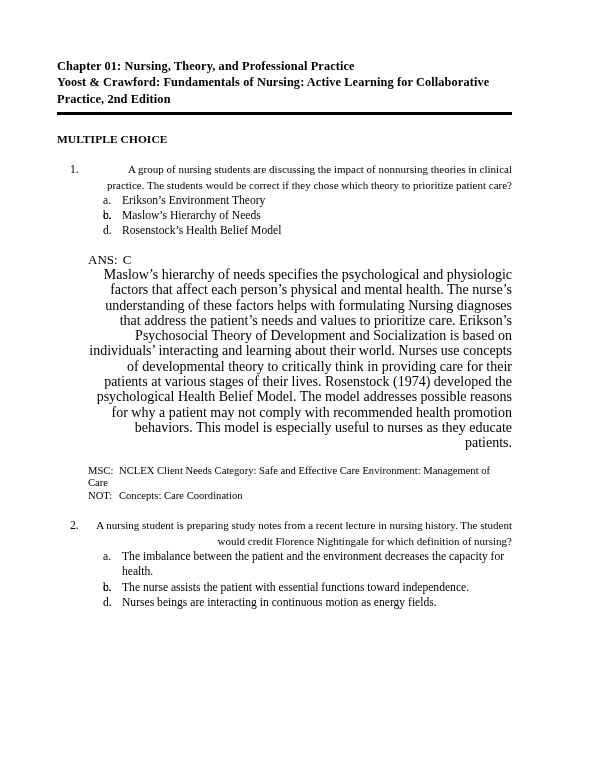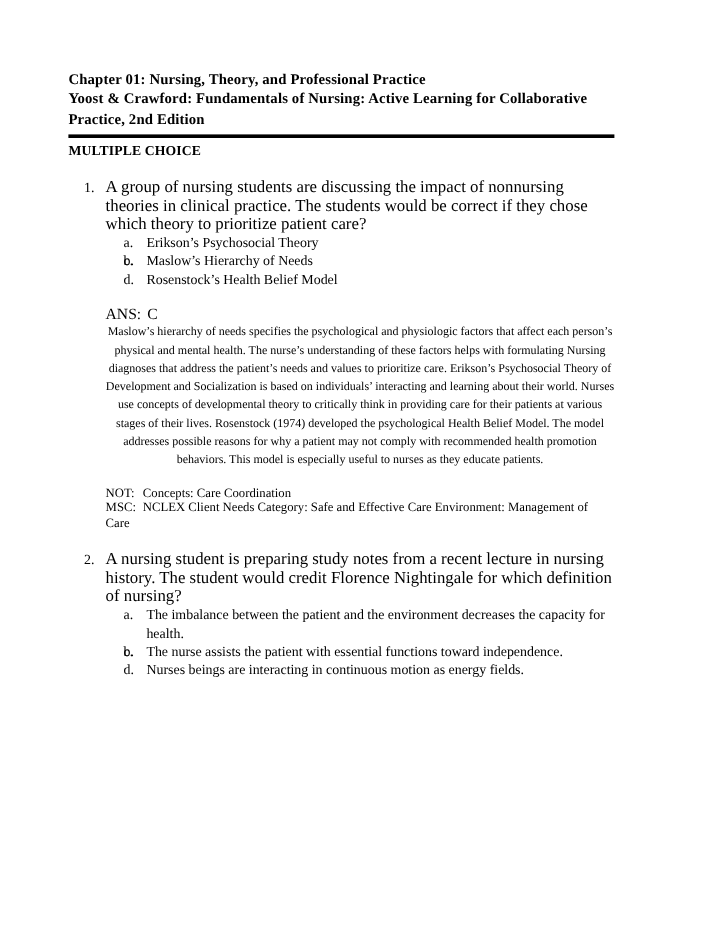--- a/index.html
+++ b/index.html
@@ -36,43 +36,43 @@
     width: 455px;
     height: 3px;
     background: #000000;
   }
 
   
   .section-heading {
     font-weight: bold;
     font-size: 11.4px;
     line-height: 14px;
-    margin-top: 4px;
+    margin-top: 17px;
     letter-spacing: 0.01em;
   }
 
   
   .question-block {
     margin-top: 16px;
   }
   .q-row {
     position: relative;
     padding-left: 31px;
   }
   .q-num {
     position: absolute;
     left: 13px;
     top: 0;
     font-size: 11.6px;
     line-height: 15.3px;
   }
   .q-text {
-    font-size: 14px;
-    line-height: 15.3px;
-    text-align: left;
+    font-size: 11px;
+    line-height: 15.3px;
+    text-align: right;
   }
 
   .options {
     margin-top: 0px;
     padding-left: 46px;
   }
   .option {
     position: relative;
     padding-left: 19px;
     font-size: 11.6px;
@@ -89,23 +89,23 @@
   .ans-block {
     margin-top: 13px;
     padding-left: 31px;
   }
   .ans-line {
     font-size: 13px;
     line-height: 15.3px;
   }
   .ans-letter-gap { padding-left: 5px; }
   .rationale {
-    font-size: 10px;
-    line-height: 15.3px;
-    text-align: center;
+    font-size: 14px;
+    line-height: 15.3px;
+    text-align: right;
   }
 
   
   .meta-block {
     margin-top: 14px;
     padding-left: 31px;
     font-size: 10.6px;
     line-height: 12.6px;
   }
   .meta-row {
@@ -147,21 +147,21 @@
     <div class="section-heading">MULTIPLE CHOICE</div>
 
     <div class="question-block">
       <div class="q-row">
         <span class="q-num">1.</span>
         <div class="q-text">A group of nursing students are discussing the impact of nonnursing theories in clinical practice. The students would be correct if they chose which theory to prioritize patient care?</div>
       </div>
       <div class="options">
         <div class="option">
           <span class="opt-letter">a.</span>
-          <span>Erikson’s Psychosocial Theory</span>
+          <span>Erikson’s Environment Theory</span>
         </div>
         <div class="option">
           <span class="opt-letter">b.</span>
         </div>
         <div class="option">
           <span class="opt-letter">c.</span>
           <span>Maslow’s Hierarchy of Needs</span>
         </div>
         <div class="option">
           <span class="opt-letter">d.</span>
@@ -170,25 +170,25 @@
       </div>
 
       <div class="ans-block">
         <div class="ans-line">
           <span>ANS:</span><span class="ans-letter-gap">C</span>
         </div>
         <div class="rationale">Maslow’s hierarchy of needs specifies the psychological and physiologic factors that affect each person’s physical and mental health. The nurse’s understanding of these factors helps with formulating Nursing diagnoses that address the patient’s needs and values to prioritize care. Erikson’s Psychosocial Theory of Development and Socialization is based on individuals’ interacting and learning about their world. Nurses use concepts of developmental theory to critically think in providing care for their patients at various stages of their lives. Rosenstock (1974) developed the psychological Health Belief Model. The model addresses possible reasons for why a patient may not comply with recommended health promotion behaviors. This model is especially useful to nurses as they educate patients.</div>
       </div>
 
       <div class="meta-block">
+        <div class="meta-row meta-wrap">
+          <span class="meta-key">MSC:</span><span>NCLEX Client Needs Category: Safe and Effective Care Environment: Management of Care</span>
+        </div>
         <div class="meta-row">
           <span class="meta-key">NOT:</span><span>Concepts: Care Coordination</span>
-        </div>
-        <div class="meta-row meta-wrap">
-          <span class="meta-key">MSC:</span><span>NCLEX Client Needs Category: Safe and Effective Care Environment: Management of Care</span>
         </div>
       </div>
     </div>
 
     <div class="question-block">
       <div class="q-row">
         <span class="q-num">2.</span>
         <div class="q-text">A nursing student is preparing study notes from a recent lecture in nursing history. The student would credit Florence Nightingale for which definition of nursing?</div>
       </div>
       <div class="options">

